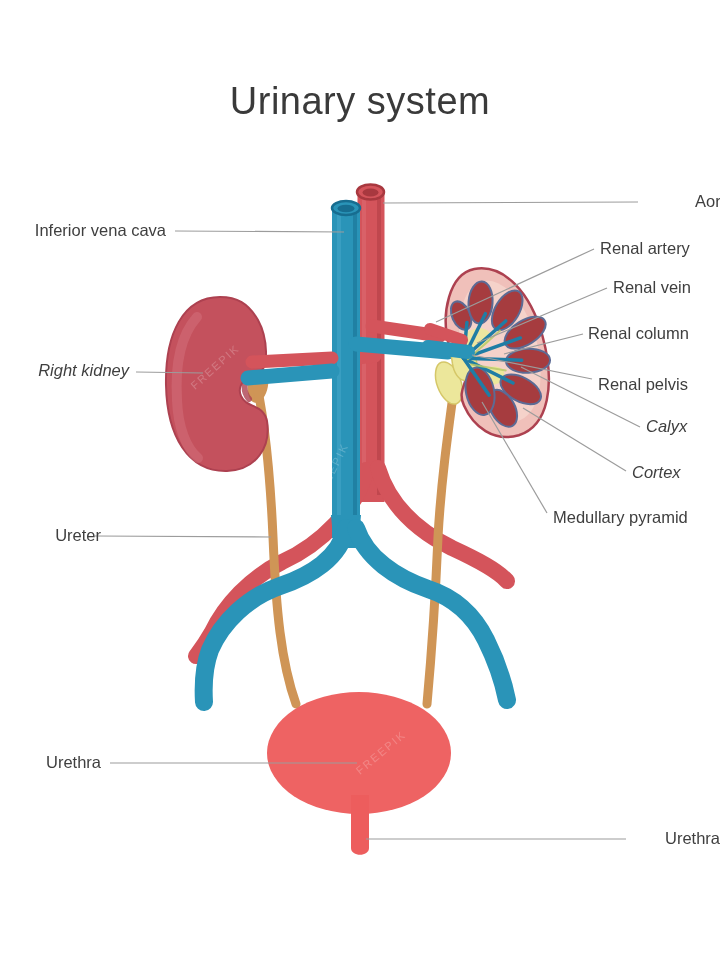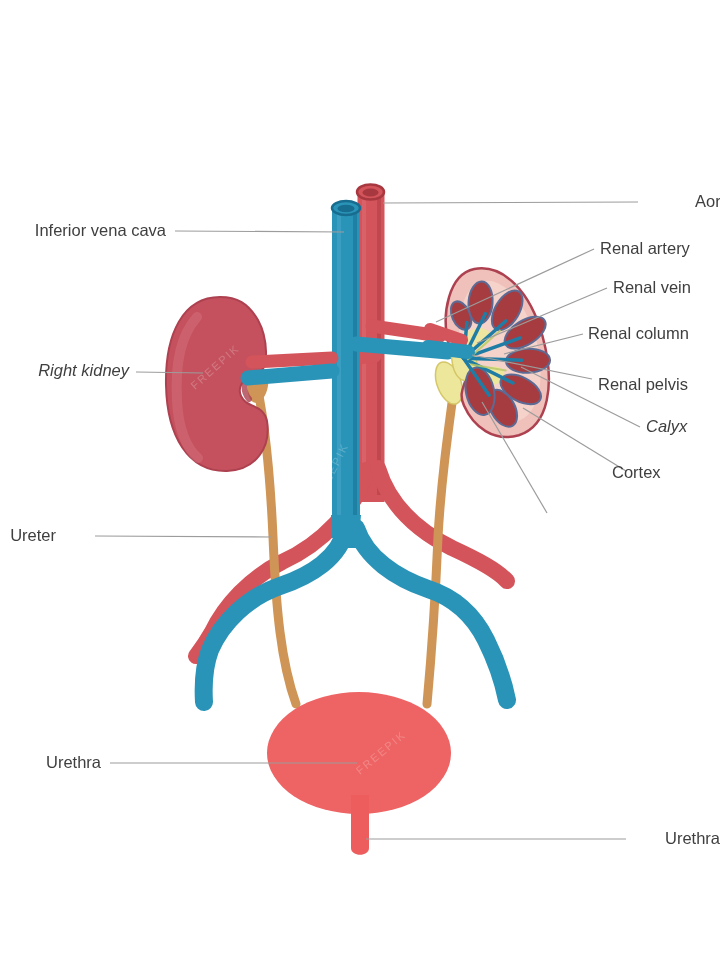--- a/index.html
+++ b/index.html
@@ -26,20 +26,21 @@
   .wm{
     font-size:11px;letter-spacing:2px;fill:#ffffff;opacity:.22;
     font-family:"Liberation Sans", sans-serif;
   }
 </style>
 </head>
 <body>
 
 <div class="canvas">
 
+  <div class="title">Urinary system</div>
 
   <svg class="diagram-svg" width="720" height="958" viewBox="0 0 720 958">
 
     <g>
       <rect x="357.5" y="192" width="27" height="310" style="fill:var(--artery-red)"></rect>
       <line x1="379" y1="196" x2="379" y2="495" style="stroke:var(--artery-red-dark)" stroke-width="4" opacity="0.45"></line>
       <line x1="364" y1="200" x2="364" y2="490" style="stroke:var(--artery-red-light)" stroke-width="4" opacity="0.6"></line>
 
       <ellipse cx="370.5" cy="192" rx="13.5" ry="7.5" style="fill:var(--artery-red);stroke:var(--artery-red-dark)" stroke-width="2.5"></ellipse>
       <ellipse cx="370.5" cy="192.5" rx="8" ry="4" style="fill:var(--artery-red-dark)"></ellipse>
@@ -147,25 +148,26 @@
       <line x1="592" y1="379" x2="472" y2="355"></line>
       <line x1="640" y1="427" x2="521" y2="367"></line>
       <line x1="626" y1="471" x2="523" y2="408"></line>
       <line x1="547" y1="513" x2="482" y2="402"></line>
       <line x1="366" y1="839" x2="626" y2="839"></line>
     </g>
   </svg>
 
   <div class="label" style="right:554px;top:220px;">Inferior vena cava</div>
   <div class="label" style="right:591px;top:360px;font-style:italic;">Right kidney</div>
-  <div class="label" style="right:664px;top:525px;">Ureter</div>
+  <div class="label" style="right:619px;top:525px;">Ureter</div>
   <div class="label" style="right:619px;top:752px;">Urethra</div>
 
   <div class="label" style="left:656px;top:191px;margin-left:39px;">Aorta</div>
   <div class="label" style="left:600px;top:238px;">Renal artery</div>
   <div class="label" style="left:613px;top:277px;text-align:center;">Renal vein</div>
   <div class="label" style="left:588px;top:323px;">Renal column</div>
   <div class="label" style="left:598px;top:374px;">Renal pelvis</div>
   <div class="label" style="left:646px;top:416px;font-style:italic;">Calyx</div>
-  <div class="label" style="left:612px;top:462px;">Cortex</div>
+  <div class="label" style="left:632px;top:462px;font-style:italic;">Cortex</div>
+  <div class="label" style="left:553px;top:507px;">Medullary pyramid</div>
   <div class="label" style="left:637px;top:828px;margin-left:28px;">Urethra</div>
 
 </div>
 
 </body></html>

